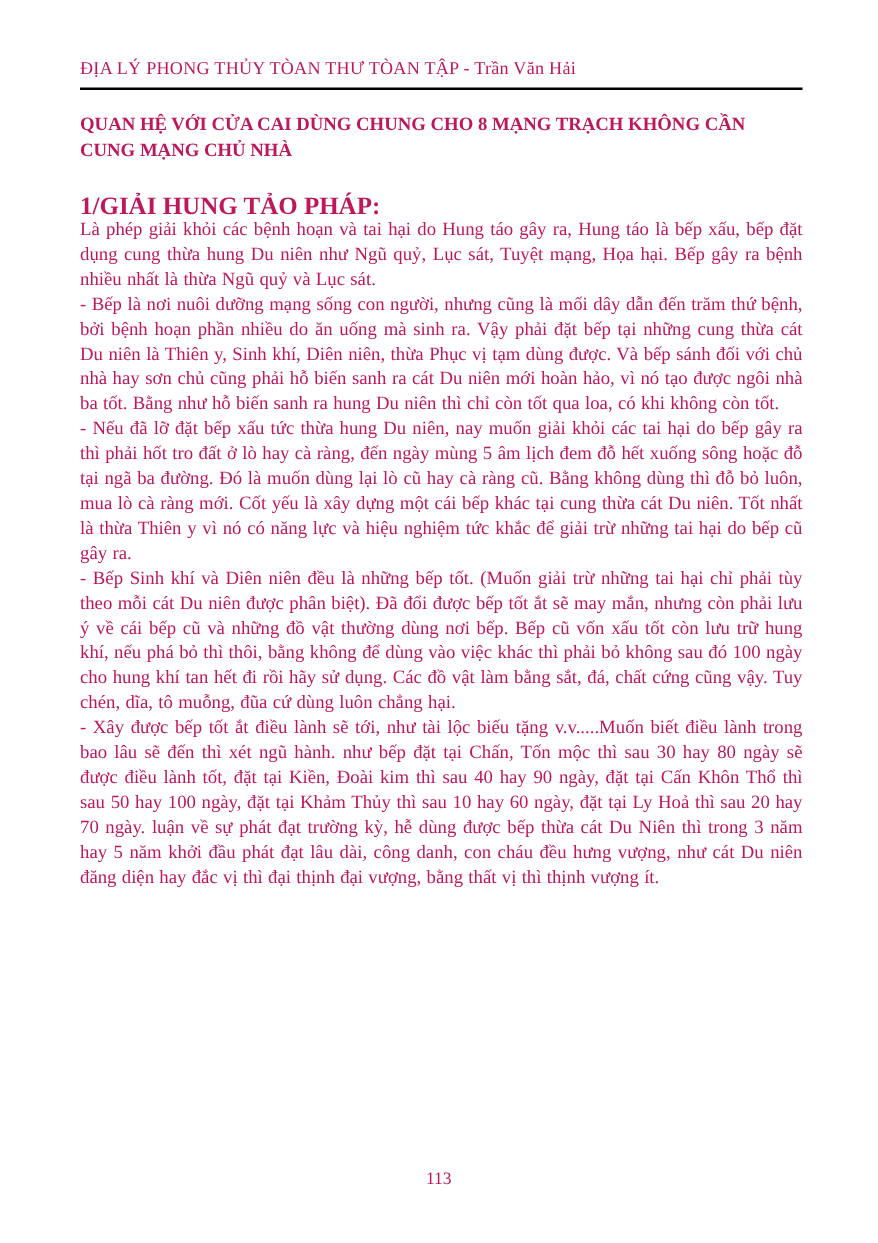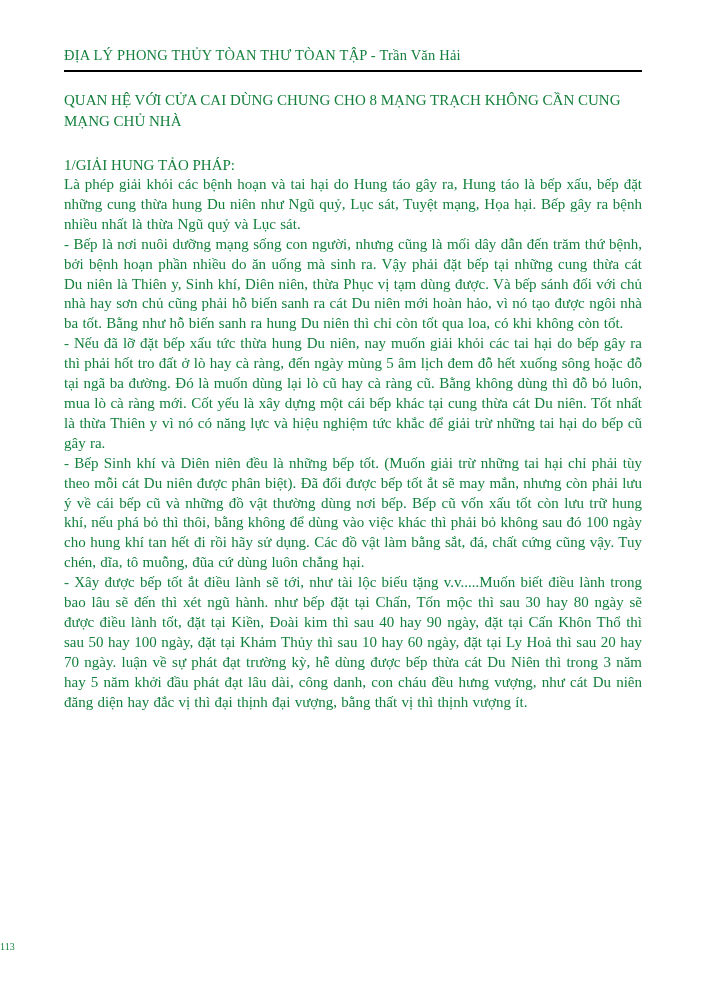--- a/index.html
+++ b/index.html
@@ -6,21 +6,21 @@
     margin: 0;
     padding: 0;
     background: #ffffff;
   }
   .page {
     position: relative;
     width: 702px;
     height: 994px;
     margin: 0 auto;
     background: #ffffff;
-    color: #15803d;
+    color: #be185d;
     font-family: "Liberation Serif", "DejaVu Serif", serif;
     box-sizing: border-box;
     padding: 46px 62px 0 64px;
     overflow: hidden;
   }
   .running-header {
     font-size: 14.5px;
     line-height: 18px;
     letter-spacing: 0.2px;
     white-space: nowrap;
@@ -32,65 +32,66 @@
     width: 578px;
   }
   .doc-title {
     font-size: 20px;
     font-weight: bold;
     margin: 16px 0 0 0;
     line-height: 22px;
   }
   .doc-subtitle {
     font-size: 15px;
-    font-weight: normal;
+    font-weight: bold;
     line-height: 21px;
     margin: 18px 0 0 0;
     width: 578px;
   }
   .section-heading {
-    font-size: 15px;
-    font-weight: normal;
+    font-size: 20px;
+    font-weight: bold;
     line-height: 20px;
     margin: 23px 0 0 0;
   }
   .body-text {
     width: 578px;
   }
   .body-text p {
     font-size: 15px;
     line-height: 19.9px;
     text-align: justify;
     margin: 0;
     word-spacing: 0.5px;
   }
   .page-footer {
     position: absolute;
     left: 0;
     bottom: 42px;
     width: 100%;
-    font-size: 10px;
+    text-align: center;
+    font-size: 14px;
   }
 </style>
 </head>
 <body>
 
 <div class="page">
 
   <div class="running-header">ĐỊA LÝ PHONG THỦY TÒAN THƯ  TÒAN TẬP -  Trần Văn Hải</div>
 
   <hr class="header-rule">
 
 
   <h2 class="doc-subtitle">QUAN HỆ VỚI CỬA CAI DÙNG CHUNG CHO 8 MẠNG TRẠCH KHÔNG CẦN CUNG MẠNG CHỦ NHÀ</h2>
 
   <h3 class="section-heading">1/GIẢI HUNG TẢO PHÁP:</h3>
 
   <div class="body-text">
-    <p>Là phép giải khỏi các bệnh hoạn và tai hại do Hung táo gây ra, Hung táo là bếp xấu, bếp đặt những cung thừa hung Du niên như Ngũ quỷ, Lục sát, Tuyệt mạng, Họa hại. Bếp gây ra bệnh nhiều nhất là thừa Ngũ quỷ và Lục sát.</p>
+    <p>Là phép giải khỏi các bệnh hoạn và tai hại do Hung táo gây ra, Hung táo là bếp xấu, bếp đặt dụng cung thừa hung Du niên như Ngũ quỷ, Lục sát, Tuyệt mạng, Họa hại. Bếp gây ra bệnh nhiều nhất là thừa Ngũ quỷ và Lục sát.</p>
     <p>- Bếp là nơi nuôi dưỡng mạng sống con người, nhưng cũng là mối dây dẫn đến trăm thứ bệnh, bởi bệnh hoạn phần nhiều do ăn uống mà sinh ra. Vậy phải đặt bếp tại những cung thừa cát Du niên là Thiên y, Sinh khí, Diên niên, thừa Phục vị tạm dùng được. Và bếp sánh đối với chủ nhà hay sơn chủ cũng phải hỗ biến sanh ra cát Du niên mới hoàn hảo, vì nó tạo được ngôi nhà ba tốt. Bằng như hỗ biến sanh ra hung Du niên thì chỉ còn tốt qua loa, có khi không còn tốt.</p>
     <p>- Nếu đã lỡ đặt bếp xấu tức thừa hung Du niên, nay muốn giải khỏi các tai hại do bếp gây ra thì phải hốt tro đất ở lò hay cà ràng, đến ngày mùng 5 âm lịch đem đỗ hết xuống sông hoặc đỗ tại ngã ba đường. Đó là muốn dùng lại lò cũ hay cà ràng cũ. Bằng không dùng thì đỗ bỏ luôn, mua lò cà ràng mới. Cốt yếu là xây dựng một cái bếp khác tại cung thừa cát Du niên. Tốt nhất là thừa Thiên y vì nó có năng lực và hiệu nghiệm tức khắc để giải trừ những tai hại do bếp cũ gây ra.</p>
     <p>- Bếp Sinh khí và Diên niên đều là những bếp tốt. (Muốn giải trừ những tai hại chỉ phải tùy theo mỗi cát Du niên được phân biệt). Đã đổi được bếp tốt ắt sẽ may mắn, nhưng còn phải lưu ý về cái bếp cũ và những đồ vật thường dùng nơi bếp. Bếp cũ vốn xấu tốt còn lưu trữ hung khí, nếu phá bỏ thì thôi, bằng không để dùng vào việc khác thì phải bỏ không sau đó 100 ngày cho hung khí tan hết đi rồi hãy sử dụng. Các đồ vật làm bằng sắt, đá, chất cứng cũng vậy. Tuy chén, dĩa, tô muỗng, đũa cứ dùng luôn chẳng hại.</p>
     <p>- Xây được bếp tốt ắt điều lành sẽ tới, như tài lộc biếu tặng v.v.....Muốn biết điều lành trong bao lâu sẽ đến thì xét ngũ hành. như bếp đặt tại Chấn, Tốn mộc thì sau 30 hay 80 ngày sẽ được điều lành tốt, đặt tại Kiền, Đoài kim thì sau 40 hay 90 ngày, đặt tại Cấn Khôn Thổ thì sau 50 hay 100 ngày, đặt tại Khảm Thủy thì sau 10 hay 60 ngày, đặt tại Ly Hoả thì sau 20 hay 70 ngày. luận về sự phát đạt trường kỳ, hễ dùng được bếp thừa cát Du Niên thì trong 3 năm hay 5 năm khởi đầu phát đạt lâu dài, công danh, con cháu đều hưng vượng, như cát Du niên đăng diện hay đắc vị thì đại thịnh đại vượng, bằng thất vị thì thịnh vượng ít.</p>
   </div>
 
   <div class="page-footer">
     <span>113</span>
   </div>
 

